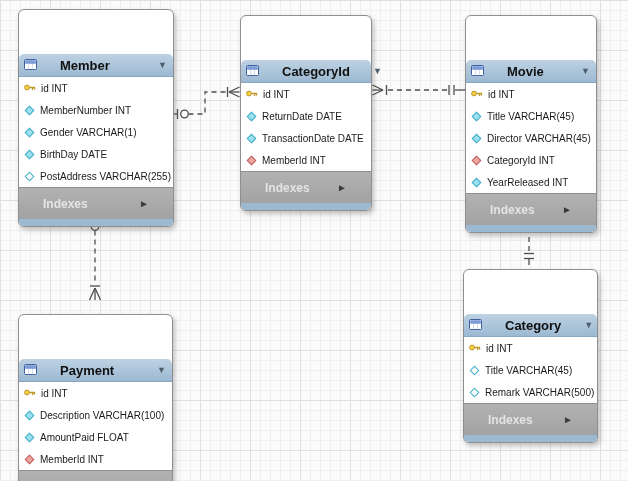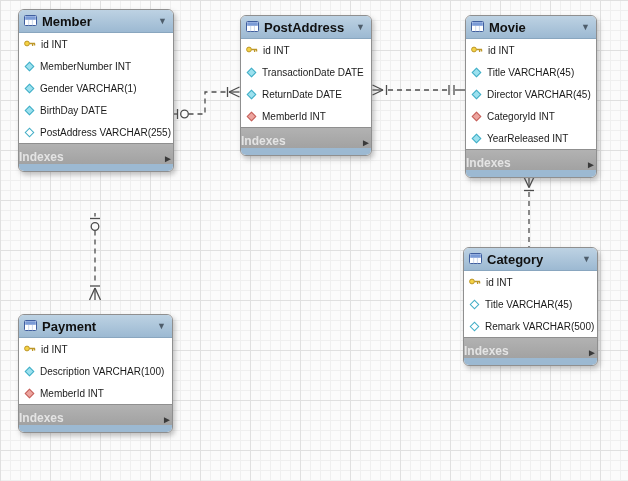--- a/index.html
+++ b/index.html
@@ -21,47 +21,48 @@
 
   .tbl {
     position: absolute;
     background: #ffffff;
     border: 1px solid #8f8f8f;
     border-radius: 6px;
     box-shadow: 2px 3px 5px rgba(80,80,80,0.35);
   }
   .tbl-header {
     height: 23px;
-    display: flex; align-items: center; gap: 5px;
+    display: flex; align-items: center; gap: 23px;
     padding: 0 6px 0 5px;
     background: linear-gradient(180deg, #bdd2e3, #9cb9d2);
     border-bottom: 1px solid #89a6bf;
     border-radius: 5px 5px 0 0;
+    margin-top: 44px;
   }
   .tbl-title { font-weight: bold; font-size: 13px; color: #101010; flex: 1; white-space: nowrap; }
   .collapse-arrow { font-size: 9px; color: #4e5d6b; line-height: 1; }
 
   .row {
     height: 22px;
     display: flex; align-items: center; gap: 5px;
     padding: 0 4px 0 5px;
     font-size: 10px; color: #1a1a1a;
     white-space: nowrap; overflow: hidden;
     background: #ffffff;
   }
   .ic { flex: 0 0 auto; display: inline-block; }
   .d { width: 7px; height: 7px; transform: rotate(45deg); margin: 0 2px; }
   .d-cyan { background: #9ce1ef; border: 1px solid #43aec6; }
   .d-red  { background: #eda59f; border: 1px solid #c4615c; }
   .d-open { background: #ffffff; border: 1px solid #43aec6; }
 
   .tbl-footer {
-    height: 21px;
-    display: flex; align-items: flex-end;
-    padding: 0 0;
+    height: 32px;
+    display: flex; align-items: center;
+    padding: 0 24px;
     background: linear-gradient(180deg, #b2b2b2, #a2a2a2);
     border-top: 1px solid #8f8f8f;
     font-weight: bold; font-size: 12px; color: #e4e4e4;
   }
   .expand-arrow { margin-left: auto; font-size: 10px; color: #3a3a3a; line-height: 1; }
   .tbl-strip { height: 7px; background: #9cb9d2; border-radius: 0 0 5px 5px; }
 
   svg.links { position: absolute; left: 0; top: 0; pointer-events: none; }
   svg.links path, svg.links line { stroke: #4d4d4d; stroke-width: 1.3; fill: none; }
   svg.links .dash { stroke-dasharray: 5 4; }
@@ -157,37 +158,37 @@
   </div>
 
   <div class="tbl" style="left:240px; top:15px; width:132px;">
     <div class="tbl-header">
       <span class="ic"><svg width="13" height="11" viewBox="0 0 13 11">
             <rect x="0.5" y="0.5" width="12" height="10" rx="1" fill="#ffffff" stroke="#3f5e9e"></rect>
             <rect x="1.2" y="1.2" width="10.6" height="3.6" fill="#7a9bd6"></rect>
             <line x1="4.7" y1="5" x2="4.7" y2="10.3" stroke="#cdd9ec"></line>
             <line x1="8.4" y1="5" x2="8.4" y2="10.3" stroke="#cdd9ec"></line>
           </svg></span>
-      <span class="tbl-title">PostAddress</span>
-      <span class="collapse-arrow">▼</span>
-    </div>
-    <div class="row">
-        <span class="ic"><svg width="12" height="9" viewBox="0 0 12 9">
-            <circle cx="3" cy="4.5" r="2.4" fill="#f5d245" stroke="#bd9728"></circle>
-            <path d="M5.4 4.5 H11 M8.6 4.5 V7 M10.6 4.5 V6.4" stroke="#bd9728" stroke-width="1.3" fill="none"></path>
-          </svg></span>
-        <span>id INT</span>
+      <span class="tbl-title">CategoryId</span>
+      <span class="collapse-arrow">▼</span>
+    </div>
+    <div class="row">
+        <span class="ic"><svg width="12" height="9" viewBox="0 0 12 9">
+            <circle cx="3" cy="4.5" r="2.4" fill="#f5d245" stroke="#bd9728"></circle>
+            <path d="M5.4 4.5 H11 M8.6 4.5 V7 M10.6 4.5 V6.4" stroke="#bd9728" stroke-width="1.3" fill="none"></path>
+          </svg></span>
+        <span>id INT</span>
+      </div>
+    <div class="row">
+        <span class="ic d d-cyan"></span>
+        <span>ReturnDate DATE</span>
       </div>
     <div class="row">
         <span class="ic d d-cyan"></span>
         <span>TransactionDate DATE</span>
-      </div>
-    <div class="row">
-        <span class="ic d d-cyan"></span>
-        <span>ReturnDate DATE</span>
       </div>
     <div class="row">
         <span class="ic d d-red"></span>
         <span>MemberId INT</span>
       </div>
     <div class="tbl-footer">
         <span>Indexes</span>
         <span class="expand-arrow">►</span>
       </div>
     <div class="tbl-strip"></div>
@@ -227,21 +228,21 @@
         <span class="ic d d-cyan"></span>
         <span>YearReleased INT</span>
       </div>
     <div class="tbl-footer">
         <span>Indexes</span>
         <span class="expand-arrow">►</span>
       </div>
     <div class="tbl-strip"></div>
   </div>
 
-  <div class="tbl" style="left:463px; top:247px; width:135px;">
+  <div class="tbl" style="left:463px; top:269px; width:135px;">
     <div class="tbl-header">
       <span class="ic"><svg width="13" height="11" viewBox="0 0 13 11">
             <rect x="0.5" y="0.5" width="12" height="10" rx="1" fill="#ffffff" stroke="#3f5e9e"></rect>
             <rect x="1.2" y="1.2" width="10.6" height="3.6" fill="#7a9bd6"></rect>
             <line x1="4.7" y1="5" x2="4.7" y2="10.3" stroke="#cdd9ec"></line>
             <line x1="8.4" y1="5" x2="8.4" y2="10.3" stroke="#cdd9ec"></line>
           </svg></span>
       <span class="tbl-title">Category</span>
       <span class="collapse-arrow">▼</span>
     </div>
@@ -283,20 +284,24 @@
             <circle cx="3" cy="4.5" r="2.4" fill="#f5d245" stroke="#bd9728"></circle>
             <path d="M5.4 4.5 H11 M8.6 4.5 V7 M10.6 4.5 V6.4" stroke="#bd9728" stroke-width="1.3" fill="none"></path>
           </svg></span>
         <span>id INT</span>
       </div>
     <div class="row">
         <span class="ic d d-cyan"></span>
         <span>Description VARCHAR(100)</span>
       </div>
     <div class="row">
+        <span class="ic d d-cyan"></span>
+        <span>AmountPaid FLOAT</span>
+      </div>
+    <div class="row">
         <span class="ic d d-red"></span>
         <span>MemberId INT</span>
       </div>
     <div class="tbl-footer">
         <span>Indexes</span>
         <span class="expand-arrow">►</span>
       </div>
     <div class="tbl-strip"></div>
   </div>
 

